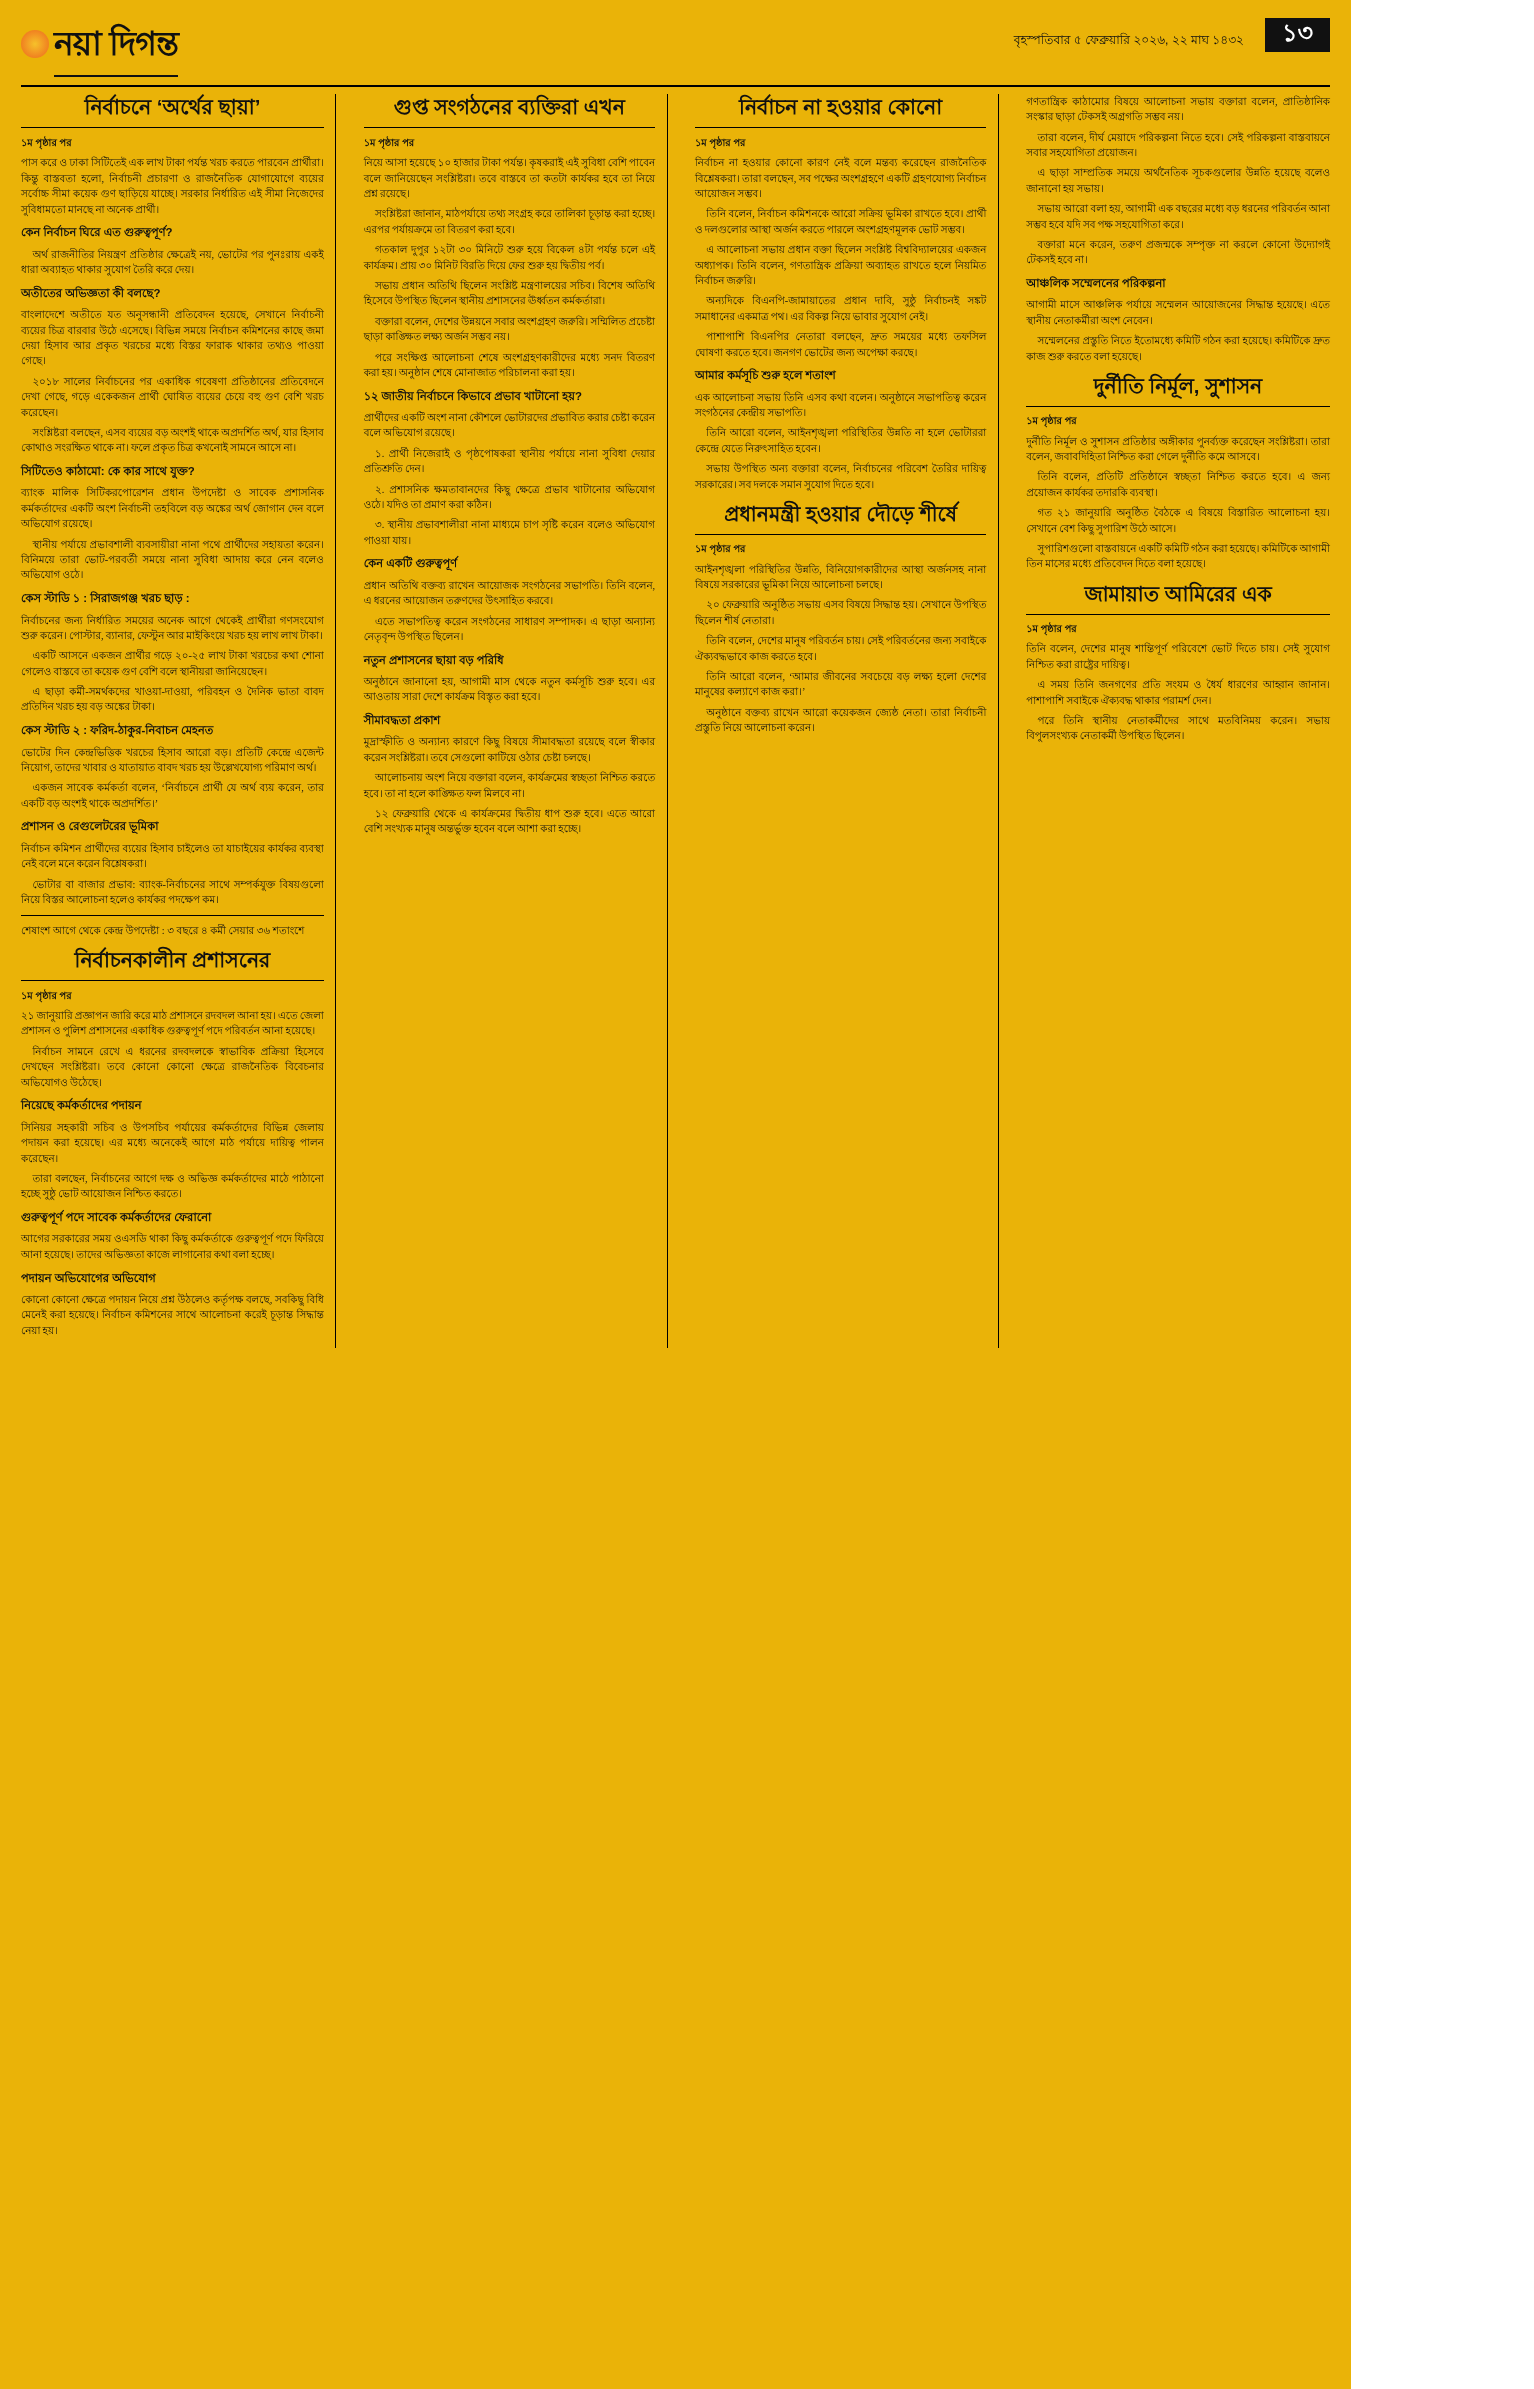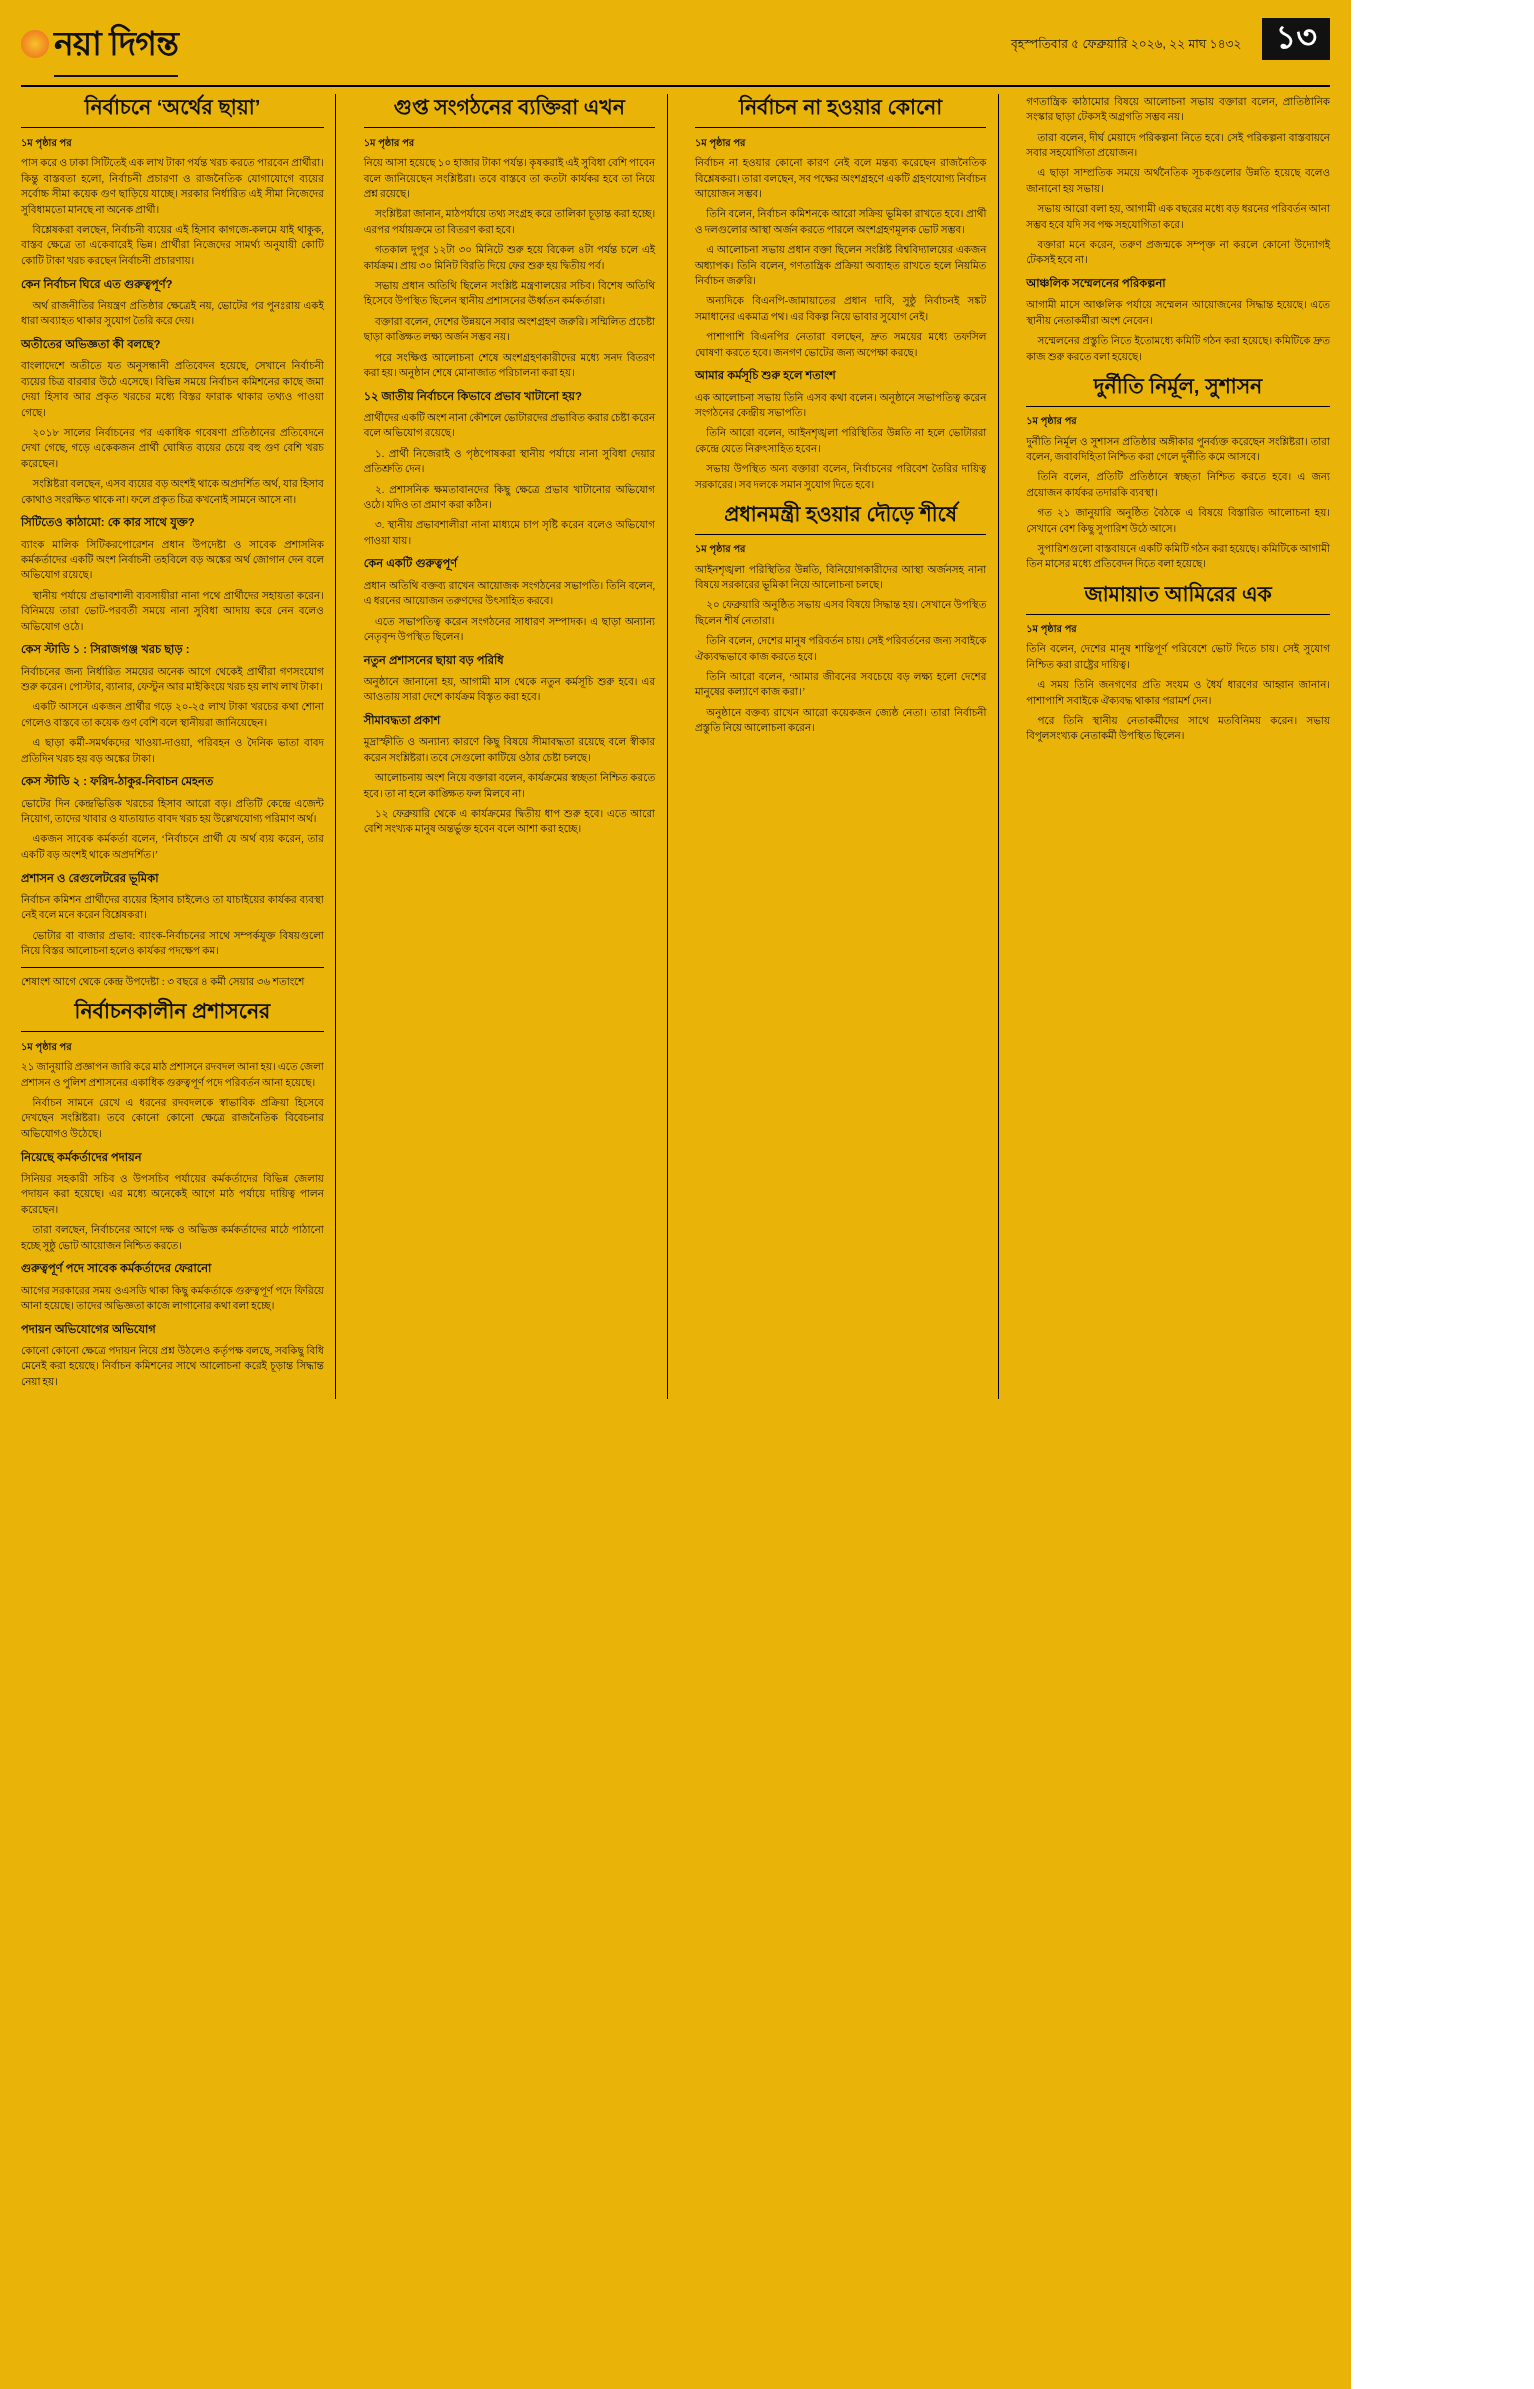--- a/index.html
+++ b/index.html
@@ -53,21 +53,21 @@
   .issue-line{
     font-size:12.2px;
     color:#111;
     font-family:"Liberation Sans","DejaVu Sans",sans-serif;
     white-space:nowrap;
     padding-top:11.4px;
   }
   .page-num{
     background:#111;color:#fff;
     font-family:"Liberation Sans","DejaVu Sans",sans-serif;
-    font-size:32px;font-weight:bold;
+    font-size:24px;font-weight:bold;
     padding:3.3px 13px 6.5px 13px;
     line-height:1;
     min-width:39px;
     text-align:center;
   }
 
   
   .columns{
     display:grid;
     grid-template-columns:1fr 1fr 1fr 1fr;
@@ -144,21 +144,20 @@
   </div>
 
   <div class="columns">
 
     <div class="col">
 
       <div class="story">
         <div class="headline">নির্বাচনে ‘অর্থের ছায়া’</div>
         <div class="jump">১ম পৃষ্ঠার পর</div>
         <p class="body first">পাস করে ও ঢাকা সিটিতেই এক লাখ টাকা পর্যন্ত খরচ করতে পারবেন প্রার্থীরা। কিন্তু বাস্তবতা হলো, নির্বাচনী প্রচারণা ও রাজনৈতিক যোগাযোগে ব্যয়ের সর্বোচ্চ সীমা কয়েক গুণ ছাড়িয়ে যাচ্ছে। সরকার নির্ধারিত এই সীমা নিজেদের সুবিধামতো মানছে না অনেক প্রার্থী।</p>
-        <p class="body">বিশ্লেষকরা বলছেন, নির্বাচনী ব্যয়ের এই হিসাব কাগজে-কলমে যাই থাকুক, বাস্তব ক্ষেত্রে তা একেবারেই ভিন্ন। প্রার্থীরা নিজেদের সামর্থ্য অনুযায়ী কোটি কোটি টাকা খরচ করছেন নির্বাচনী প্রচারণায়।</p>
 
         <div class="subhead">কেন নির্বাচন ঘিরে এত গুরুত্বপূর্ণ?</div>
         <p class="body">অর্থ রাজনীতির নিয়ন্ত্রণ প্রতিষ্ঠার ক্ষেত্রেই নয়, ভোটের পর পুনঃরায় একই ধারা অব্যাহত থাকার সুযোগ তৈরি করে দেয়।</p>
 
         <div class="subhead">অতীতের অভিজ্ঞতা কী বলছে?</div>
         <p class="body first">বাংলাদেশে অতীতে যত অনুসন্ধানী প্রতিবেদন হয়েছে, সেখানে নির্বাচনী ব্যয়ের চিত্র বারবার উঠে এসেছে। বিভিন্ন সময়ে নির্বাচন কমিশনের কাছে জমা দেয়া হিসাব আর প্রকৃত খরচের মধ্যে বিস্তর ফারাক থাকার তথ্যও পাওয়া গেছে।</p>
         <p class="body">২০১৮ সালের নির্বাচনের পর একাধিক গবেষণা প্রতিষ্ঠানের প্রতিবেদনে দেখা গেছে, গড়ে একেকজন প্রার্থী ঘোষিত ব্যয়ের চেয়ে বহু গুণ বেশি খরচ করেছেন।</p>
         <p class="body">সংশ্লিষ্টরা বলছেন, এসব ব্যয়ের বড় অংশই থাকে অপ্রদর্শিত অর্থ, যার হিসাব কোথাও সংরক্ষিত থাকে না। ফলে প্রকৃত চিত্র কখনোই সামনে আসে না।</p>
 
         <div class="subhead">সিটিতেও কাঠামো: কে কার সাথে যুক্ত?</div>

